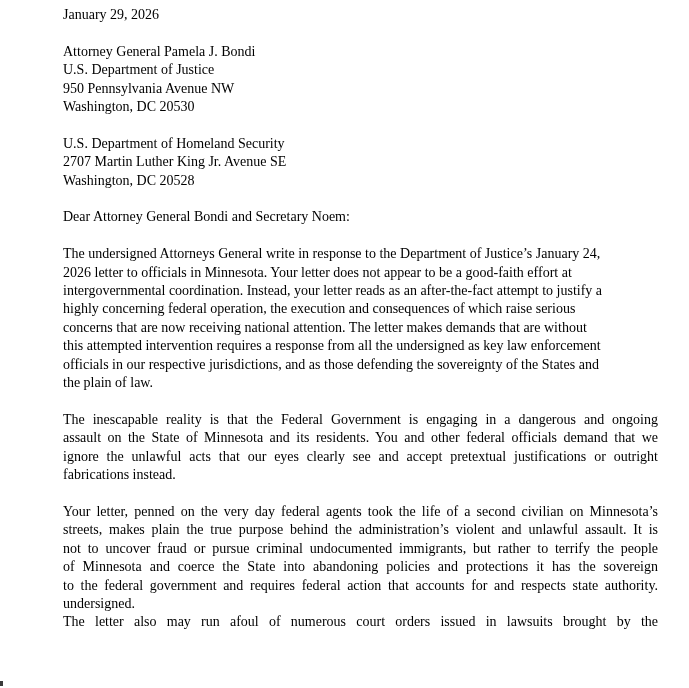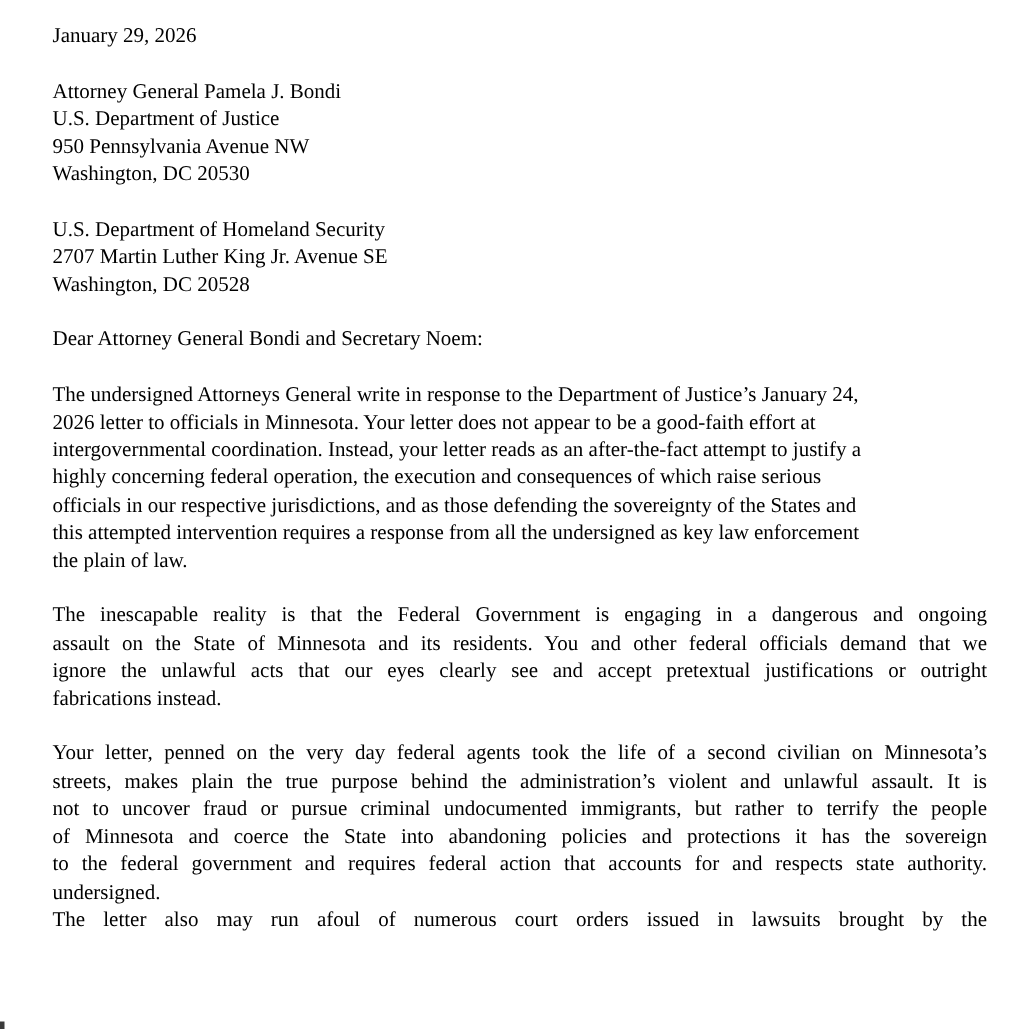--- a/index.html
+++ b/index.html
@@ -13,21 +13,22 @@
     height: 688px;
     background: #ffffff;
     overflow: hidden;
     font-family: "Liberation Serif", "DejaVu Serif", serif;
     font-size: 14px;
     line-height: 18.4px;
     color: #000000;
     -webkit-font-smoothing: antialiased;
   }
   .content {
-    padding: 16px 31px 0 35px;
+    padding: 6px 31px 0 35px;
+    margin-left: 28px;
   }
   .line {
     white-space: normal;
   }
   .date {
     margin-bottom: 18.4px;
   }
   .address-block {
     margin-bottom: 18.4px;
   }
@@ -75,22 +76,23 @@
       </div>
 
     <div class="line salutation">Dear Attorney General Bondi and Secretary Noem:</div>
 
     <div>
         <div class="paragraph">
           <div class="line">The undersigned Attorneys General write in response to the Department of Justice’s January 24,</div>
           <div class="line">2026 letter to officials in Minnesota. Your letter does not appear to be a good-faith effort at</div>
           <div class="line">intergovernmental coordination. Instead, your letter reads as an after-the-fact attempt to justify a</div>
           <div class="line">highly concerning federal operation, the execution and consequences of which raise serious</div>
+          <div class="line">concerns that are now receiving national attention. The letter makes demands that are without</div>
+          <div class="line">this attempted intervention requires a response from all the undersigned as key law enforcement</div>
           <div class="line">officials in our respective jurisdictions, and as those defending the sovereignty of the States and</div>
-          <div class="line">this attempted intervention requires a response from all the undersigned as key law enforcement</div>
           <div class="line">the plain of law.</div>
         </div>
         <div class="paragraph">
           <div class="line just">The inescapable reality is that the Federal Government is engaging in a dangerous and ongoing</div>
           <div class="line just">assault on the State of Minnesota and its residents. You and other federal officials demand that we</div>
           <div class="line just">ignore the unlawful acts that our eyes clearly see and accept pretextual justifications or outright</div>
           <div class="line">fabrications instead.</div>
         </div>
         <div class="paragraph">
           <div class="line just">Your letter, penned on the very day federal agents took the life of a second civilian on Minnesota’s</div>

